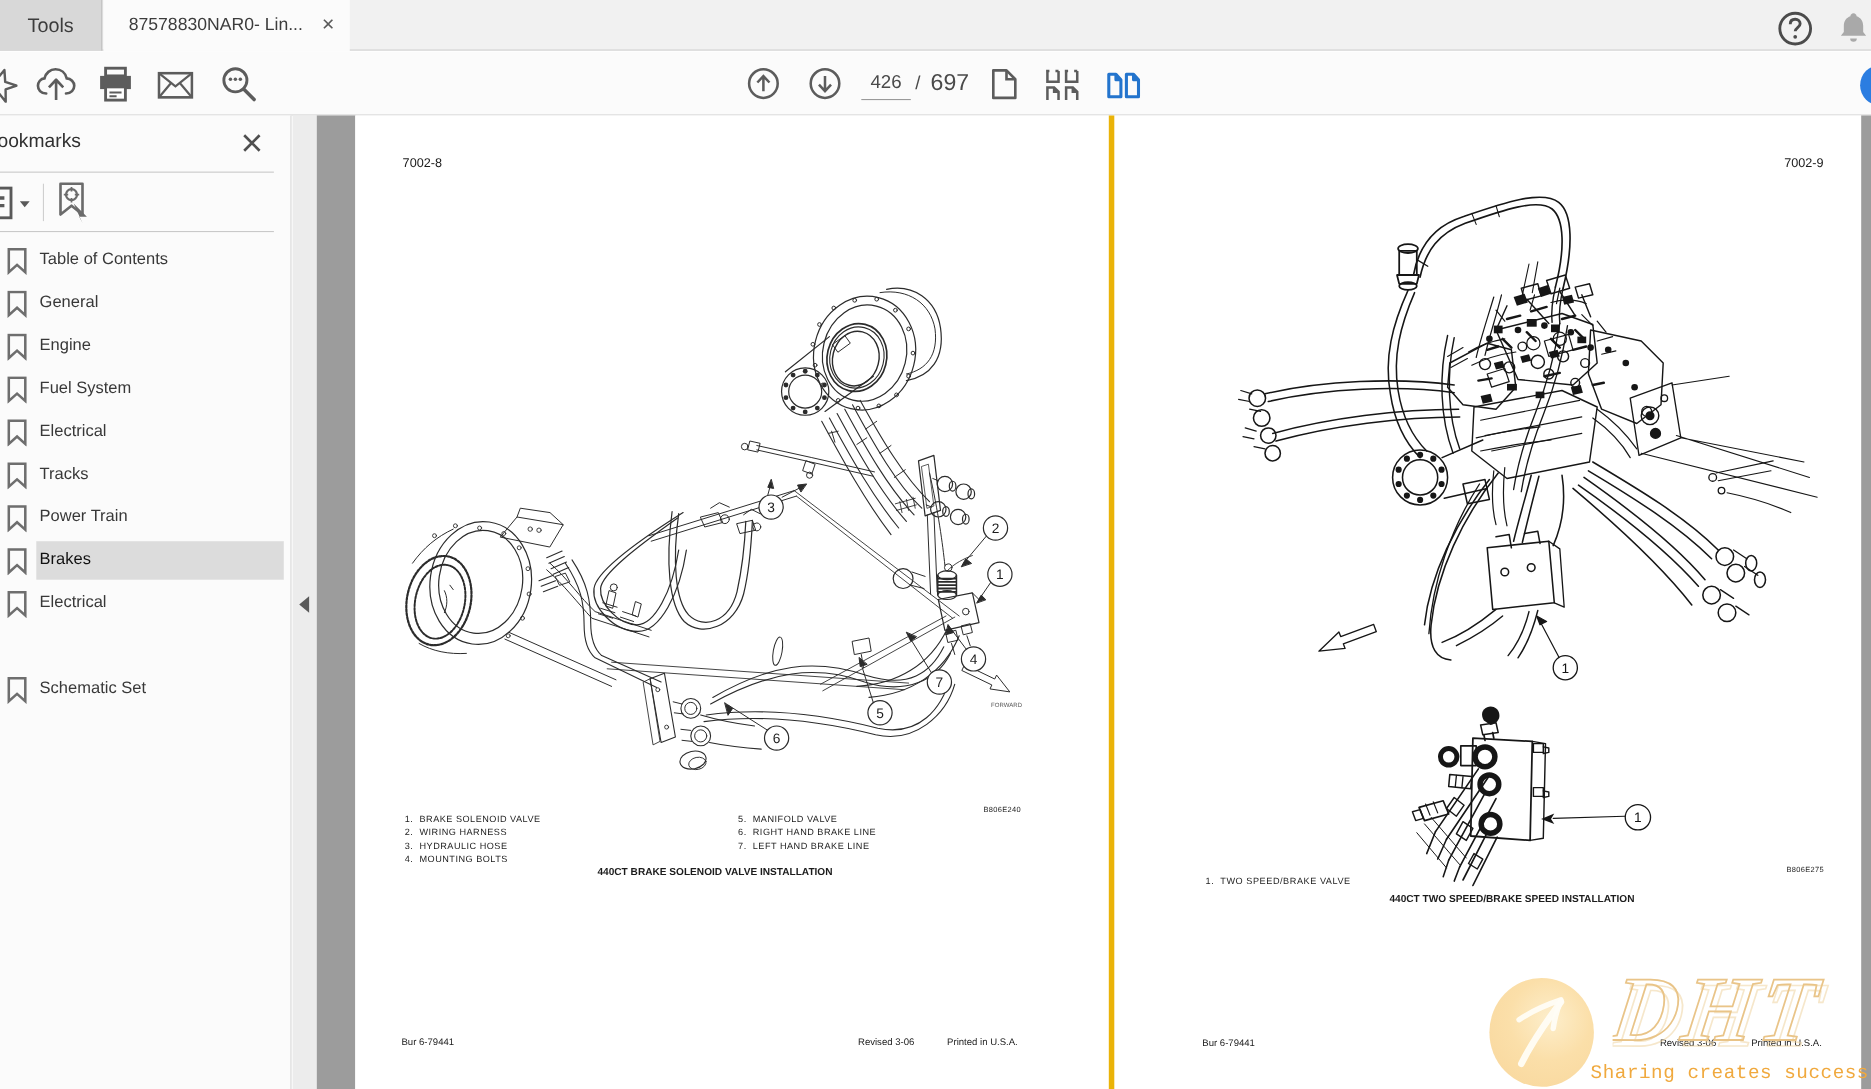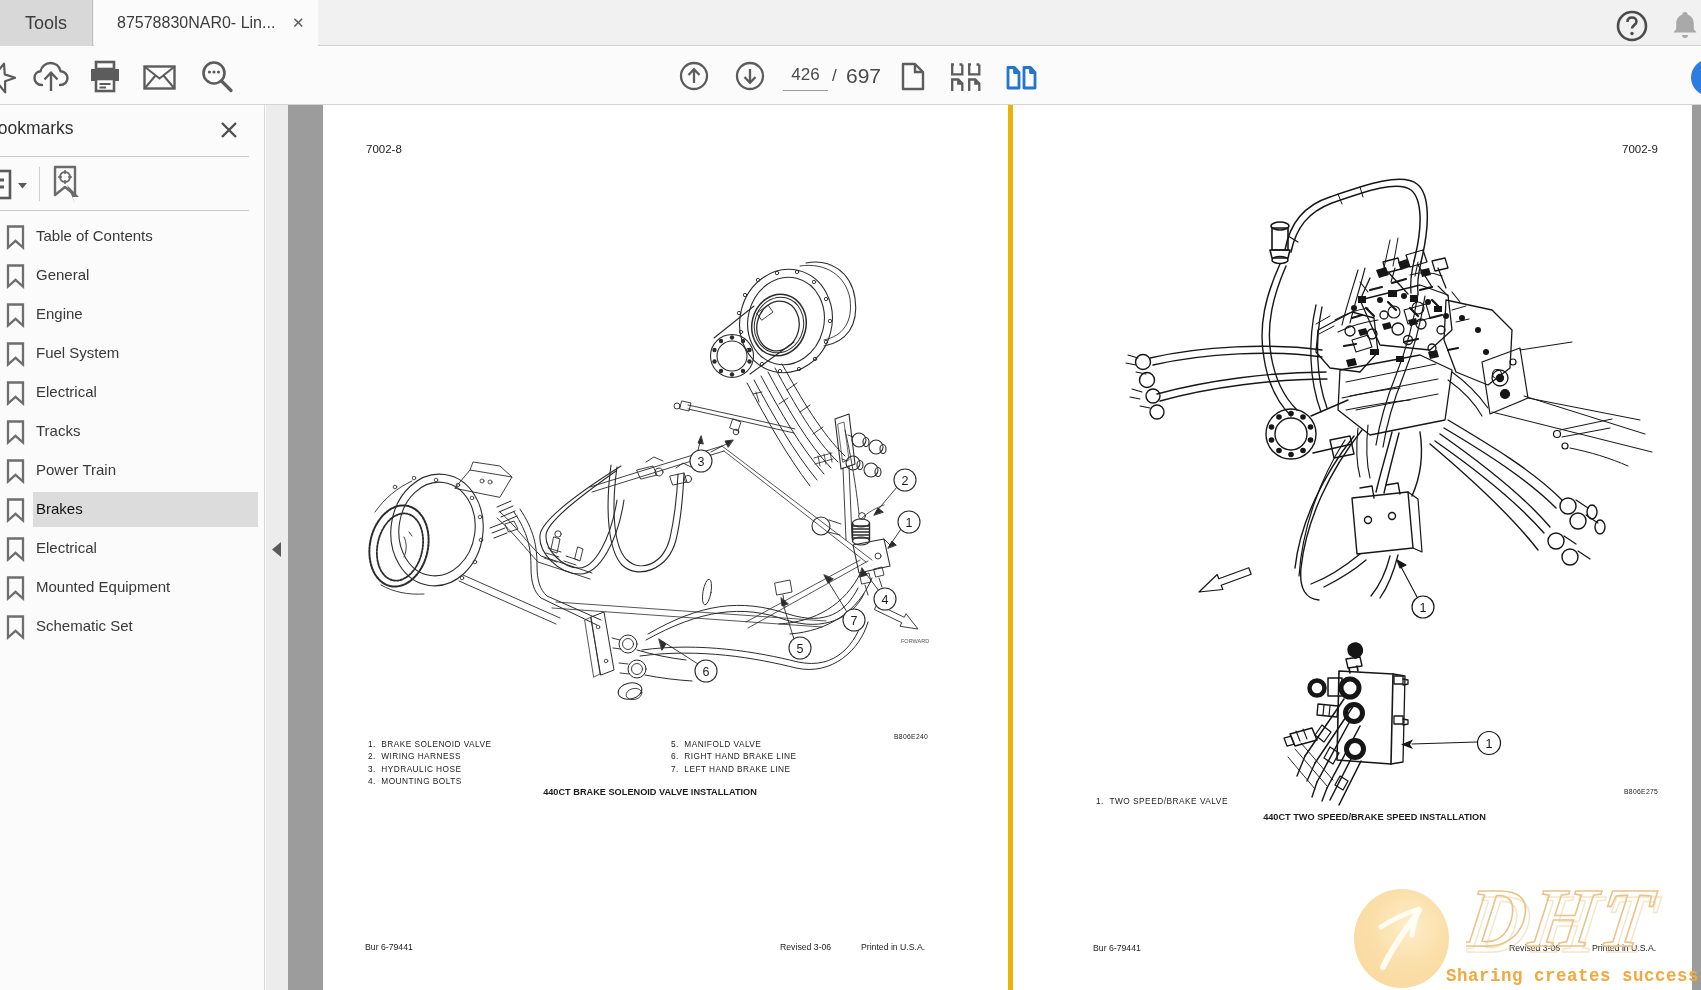--- a/index.html
+++ b/index.html
@@ -197,26 +197,20 @@
         <path d="M2 1.5 H17 V22.5 L9.5 15.8 L2 22.5 Z" fill="none" stroke="#6e6e6e" stroke-width="2.3" stroke-linejoin="miter"></path>
       </svg>
       <span class="txt" style="color:#111;">Brakes</span>
     </div>
     <div class="bmitem" style="top: 424px;">
       <svg width="20" height="25" viewBox="0 0 20 25">
         <path d="M2 1.5 H17 V22.5 L9.5 15.8 L2 22.5 Z" fill="none" stroke="#6e6e6e" stroke-width="2.3" stroke-linejoin="miter"></path>
       </svg>
       <span class="txt">Electrical</span>
     </div>
-    <div class="bmitem" style="top: 463px;">
-      <svg width="20" height="25" viewBox="0 0 20 25">
-        <path d="M2 1.5 H17 V22.5 L9.5 15.8 L2 22.5 Z" fill="none" stroke="#6e6e6e" stroke-width="2.3" stroke-linejoin="miter"></path>
-      </svg>
-      <span class="txt">Mounted Equipment</span>
-    </div>
     <div class="bmitem" style="top: 502px;">
       <svg width="20" height="25" viewBox="0 0 20 25">
         <path d="M2 1.5 H17 V22.5 L9.5 15.8 L2 22.5 Z" fill="none" stroke="#6e6e6e" stroke-width="2.3" stroke-linejoin="miter"></path>
       </svg>
       <span class="txt">Schematic Set</span>
     </div>
   </div>
 
 <div id="splitter">
   <svg class="abs" style="left:5px;top:436px;" width="11" height="17" viewBox="0 0 11 17">
@@ -669,14 +663,14 @@
   </g>
 </svg>
 <div class="abs" style="left:1466px;top:876px;width:236px;height:114px;overflow:hidden;">
   <div style="position:absolute;left:4px;top:6px;font-family:'Liberation Serif',serif;font-weight:bold;font-style:italic;
     font-size:84px;line-height:84px;letter-spacing:4px;color:transparent;-webkit-text-stroke:1.5px #eed3a0;
     transform:skewX(-8deg);opacity:0.55;">DHT</div>
   <div style="position:absolute;left:0;top:0;font-family:'Liberation Serif',serif;font-weight:bold;font-style:italic;
     font-size:84px;line-height:84px;letter-spacing:4px;color:transparent;-webkit-text-stroke:1.6px #e9c488;
     transform:skewX(-8deg);">DHT</div>
 </div>
-<div class="abs" style="left:1446px;top:966px;font-family:'Liberation Mono',monospace;font-weight:bold;
+<div class="abs" style="left:1446px;top:966px;font-family:'Liberation Mono',monospace;font-weight:normal;
   font-size:17.5px;letter-spacing:0.5px;color:#f0a93e;">Sharing creates success</div>
 
 </body></html>

